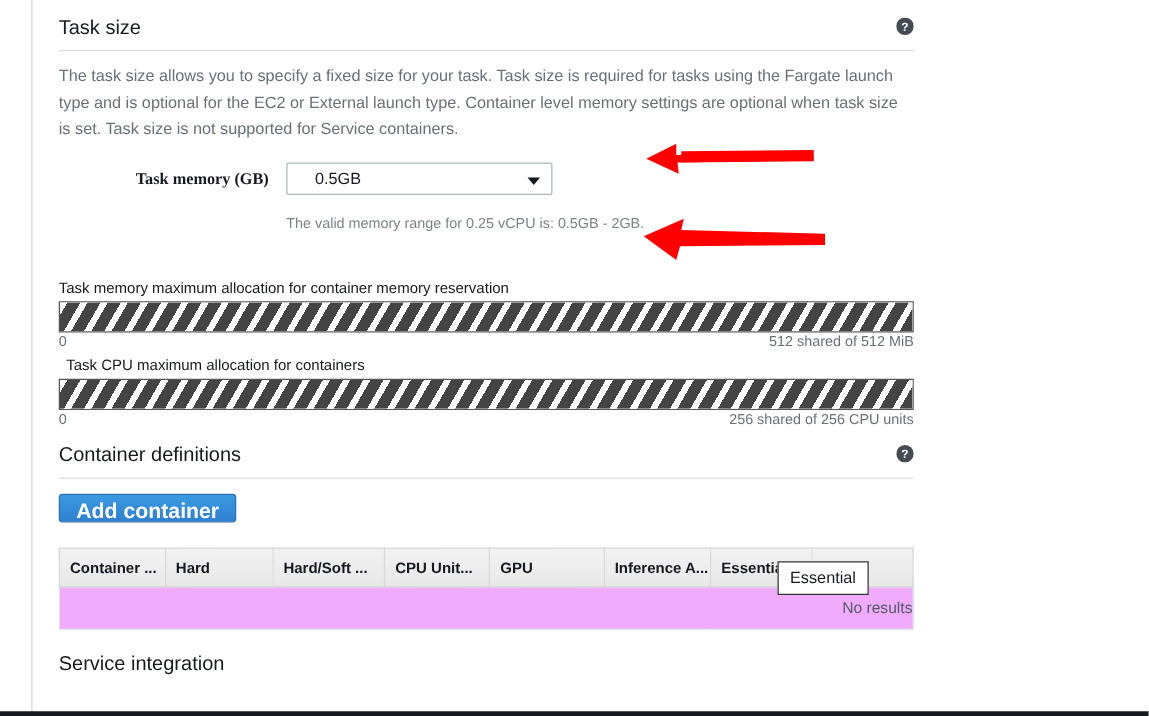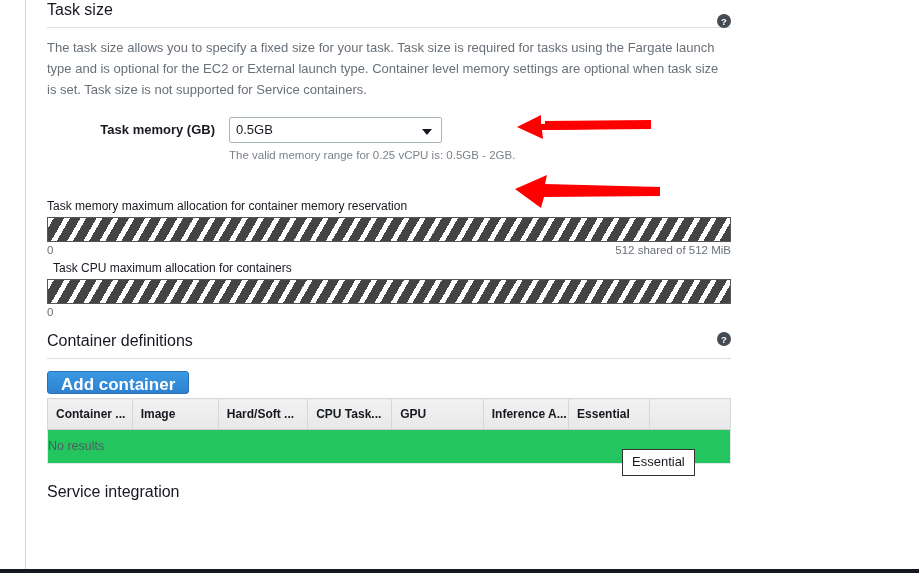--- a/index.html
+++ b/index.html
@@ -47,20 +47,21 @@
   #content {
     position: absolute;
     left: 47px;
     top: 0;
     width: 684px;
   }
 
   
   .section-head {
     position: relative;
+    padding-top: 13px;
   }
   .section-title {
     font-size: 16px;
     font-weight: 400;
     color: #16191f;
     line-height: 20px;
     margin: 0;
     padding-bottom: 7px;
   }
   .section-rule {
@@ -92,53 +93,54 @@
   }
   .form-label {
     width: 182px;
     text-align: right;
     padding-right: 14px;
     font-weight: bold;
     font-size: 13px;
     color: #16191f;
     line-height: 26px;
     box-sizing: border-box;
+    font-family: Liberation Serif, serif;
   }
   .field-col { width: 300px; }
 
   .select-box {
     position: relative;
     width: 213px;
     height: 26px;
     box-sizing: border-box;
     border: 1px solid #aab7b8;
     border-radius: 2px;
     background: #ffffff;
     font-size: 13px;
     color: #16191f;
     line-height: 24px;
-    padding: 0 28px 0 6px;
+    padding: 0 28px 0 22px;
     white-space: nowrap;
     overflow: hidden;
   }
   .select-box.focused {
     border: 1px solid #0073bb;
     box-shadow: 0 0 0 1px #0073bb;
   }
   .caret {
     position: absolute;
     right: 9px;
     top: 11px;
     width: 0; height: 0;
     border-left: 5px solid transparent;
     border-right: 5px solid transparent;
     border-top: 6px solid #16191f;
   }
   .hint {
-    margin-top: 5px;
+    margin-top: 16px;
     font-size: 11.5px;
     color: #7b838a;
     line-height: 15px;
   }
 
   
   .alloc-label {
     font-weight: normal;
     font-size: 12px;
     color: #16191f;
@@ -185,42 +187,42 @@
     font-size: 17px;
     padding: 6px 13px 1px 13px;
     line-height: 14px;
     cursor: pointer;
   }
 
   
   .tbl {
     width: 100%;
     border-collapse: collapse;
-    margin-top: 4px;
+    margin-top: 20px;
     table-layout: fixed;
     border-radius: 25px;
   }
   .tbl th {
     background: linear-gradient(to bottom, #f2f2f2 0%, #e8e8e8 100%);
     border: 1px solid #d7d7d7;
     border-bottom: 1px solid #cccccc;
     font-size: 12px;
     font-weight: bold;
     color: #16191f;
     text-align: left;
     padding: 7px 8px;
     height: 16px;
     white-space: nowrap;
     overflow: hidden;
   }
   .tbl td.no-results {
-    background: #22c55e;
+    background: #f0abfc;
     border: 1px solid #dfe6ec;
     border-top: none;
-    text-align: left;
+    text-align: right;
     color: #545b64;
     font-size: 12.5px;
     padding: 9px 0 10px 0;
   }
 
   
   .tooltip {
     position: absolute;
     background: #ffffff;
     border: 1px solid #333333;
@@ -294,20 +296,21 @@
 
     <div style="height:2px"></div>
 
     
     <div class="alloc-label indented">Task CPU maximum allocation for containers</div>
     <div class="bar-outer">
       <div class="bar-fill" id="cpu-fill" style="width: 100%;"></div>
     </div>
     <div class="bar-axis">
       <span>0</span>
+      <span>256 shared of 256 CPU units</span>
     </div>
 
     
     <div class="section-head" style="padding-top:11px">
       <h2 class="section-title">Container definitions</h2>
       <span class="help-icon" style="top:12px">
         <svg viewBox="0 0 14 14" width="14" height="14">
           <circle cx="7" cy="7" r="7" fill="#444b52"></circle>
           <text x="7" y="10.6" font-family="Liberation Sans, sans-serif" font-size="9.5" font-weight="bold" fill="#ffffff" text-anchor="middle">?</text>
         </svg>
@@ -326,23 +329,23 @@
         <col style="width:13.1%">
         <col style="width:12.3%">
         <col style="width:13.4%">
         <col style="width:12.5%">
         <col style="width:11.9%">
         <col style="width:11.8%">
       </colgroup>
       <thead>
         <tr>
           <th>Container ...</th>
-          <th>Image</th>
+          <th>Hard</th>
           <th>Hard/Soft ...</th>
-          <th>CPU Task...</th>
+          <th>CPU Unit...</th>
           <th>GPU</th>
           <th>Inference A...</th>
           <th>Essential</th>
           <th></th>
         </tr>
       </thead>
       <tbody>
         <tr>
           <td class="no-results" colspan="8">No results</td>
         </tr>

